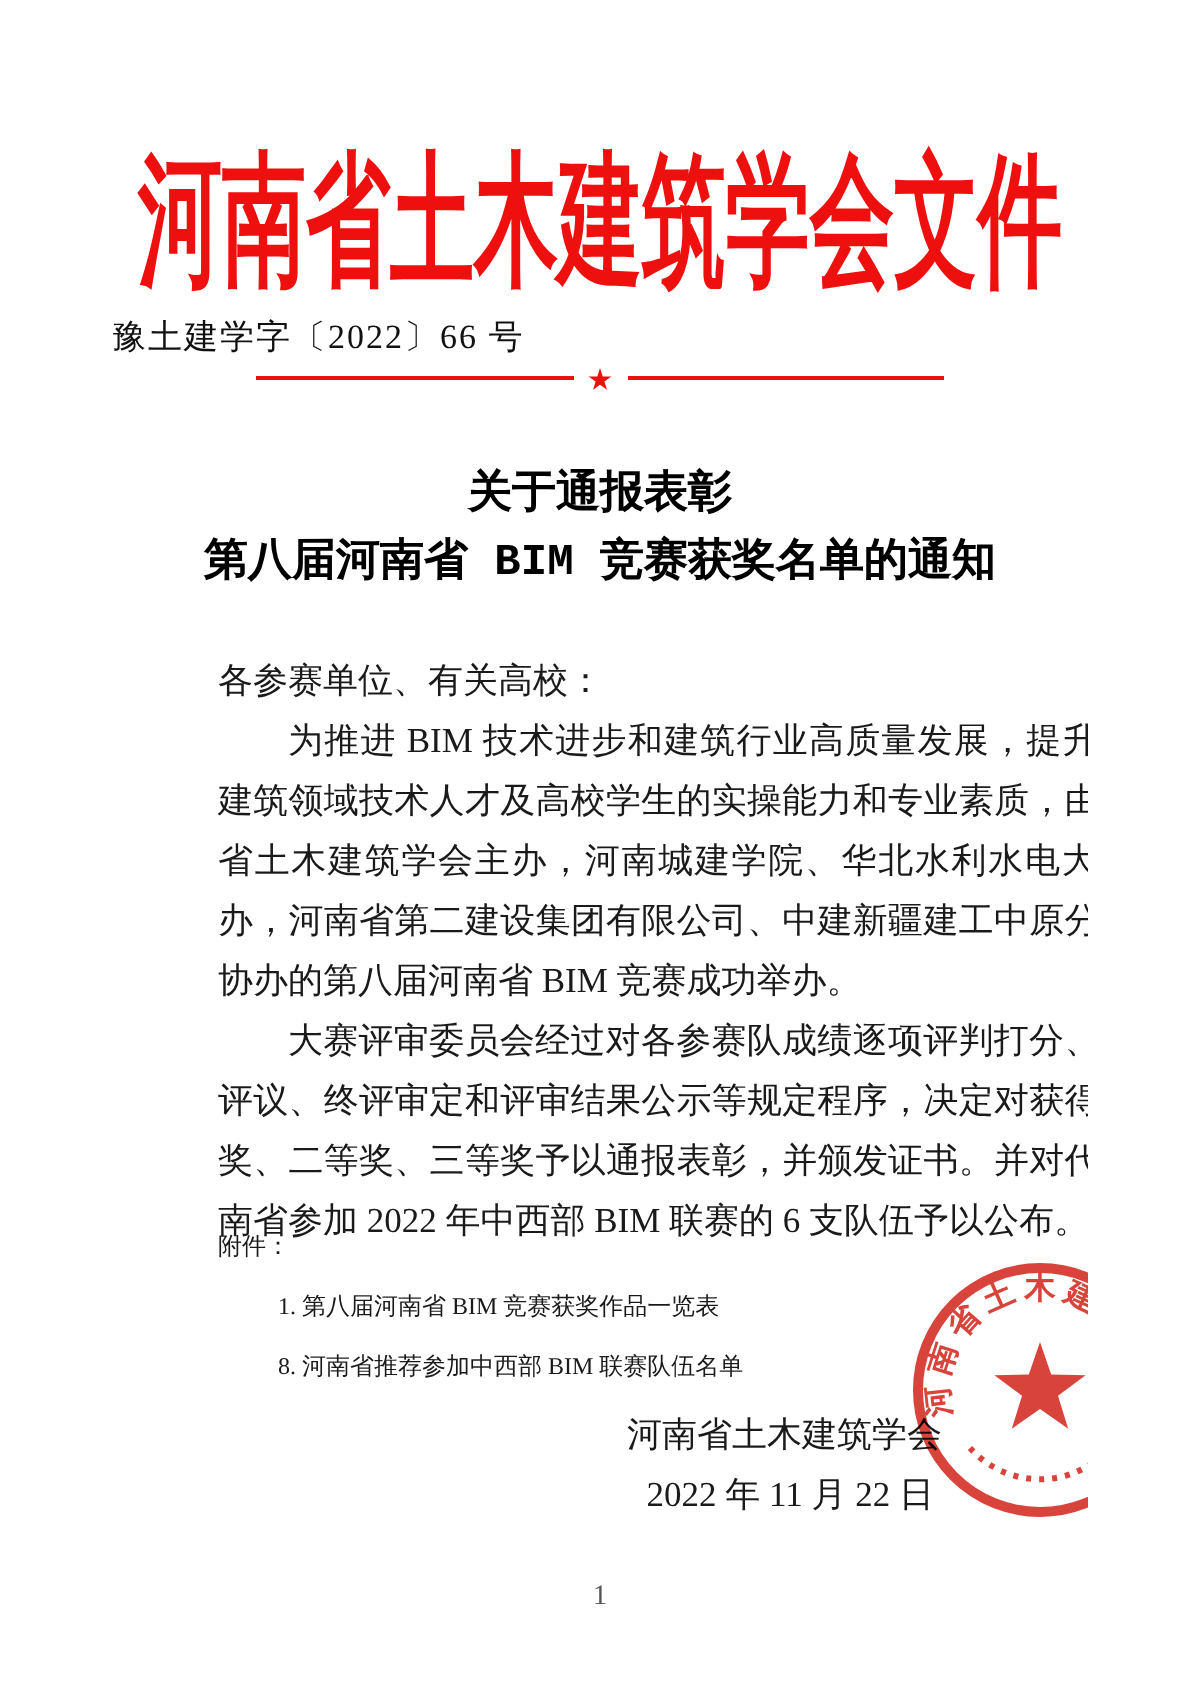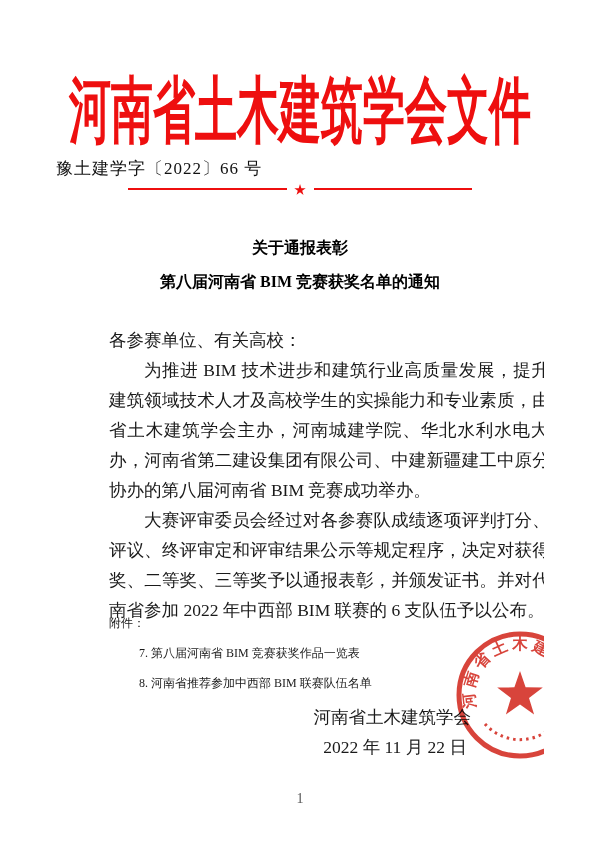--- a/index.html
+++ b/index.html
@@ -36,22 +36,22 @@
     position:absolute;top:182px;left:72px;right:72px;height:14px;
     display:flex;align-items:center;
   }
   .rule-seg{flex:1;height:2.5px;background:var(--red);}
   .rule-star{color:var(--red);font-size:13px;line-height:1;padding:0 7px;}
 
   
   .notice-title{
     position:absolute;top:231px;left:0;right:0;
     text-align:center;color:#000;
-    font-family:Liberation Serif, serif;
-    font-weight:bold;font-size:16px;line-height:34px;
+    font-family:Liberation Mono, monospace;
+    font-weight:bold;font-size:22px;line-height:34px;
   }
 
   
   .body-text{
     position:absolute;top:325px;left:53px;width:476px;
     font-size:17.5px;line-height:30px;text-align:justify;
   }
   .body-text p{margin:0;}
   .indent{text-indent:2em;}
 
@@ -99,21 +99,21 @@
   </div>
 
   <div class="body-text">
     <p>各参赛单位、有关高校：</p>
     <p class="indent">为推进 BIM 技术进步和建筑行业高质量发展，提升土木建筑领域技术人才及高校学生的实操能力和专业素质，由河南省土木建筑学会主办，河南城建学院、华北水利水电大学承办，河南省第二建设集团有限公司、中建新疆建工中原分公司协办的第八届河南省 BIM 竞赛成功举办。</p>
     <p class="indent">大赛评审委员会经过对各参赛队成绩逐项评判打分、复核评议、终评审定和评审结果公示等规定程序，决定对获得一等奖、二等奖、三等奖予以通报表彰，并颁发证书。并对代表河南省参加 2022 年中西部 BIM 联赛的 6 支队伍予以公布。</p>
   </div>
 
   <div class="attachments">
     <div>附件：</div>
-    <div class="att-item">7. 第八届河南省 BIM 竞赛获奖作品一览表</div>
+    <div class="att-item">1. 第八届河南省 BIM 竞赛获奖作品一览表</div>
     <div class="att-item">8. 河南省推荐参加中西部 BIM 联赛队伍名单</div>
   </div>
 
   <div class="sign-org">河南省土木建筑学会</div>
   <div class="sign-date">2022 年 11 月 22 日</div>
 
   <svg class="seal" viewBox="0 0 132 132" xmlns="http://www.w3.org/2000/svg">
     <circle cx="66" cy="66" r="61" fill="none" stroke="currentColor" stroke-width="5"></circle>
     <path id="sealArc" d="M 22.3 80.2 A 46 46 0 1 1 109.7 80.2" fill="none"></path>
     <text font-size="15.5" font-weight="bold" fill="currentColor" font-family="Liberation Sans, DejaVu Sans, sans-serif">

